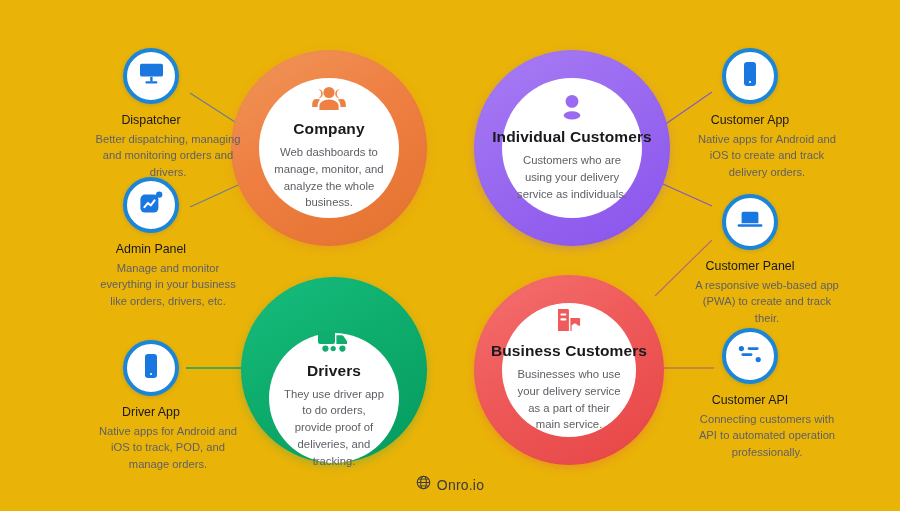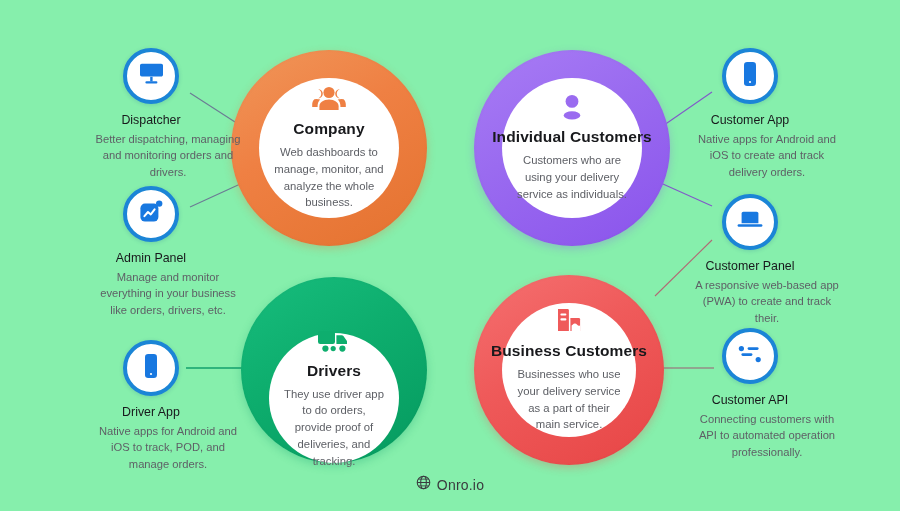--- a/index.html
+++ b/index.html
@@ -5,21 +5,21 @@
   * { box-sizing: border-box; margin: 0; padding: 0; }
   html, body {
     width: 900px; height: 511px;
     background: #ffffff;
     font-family: "Liberation Sans", sans-serif;
     overflow: hidden;
   }
   #stage {
     position: relative;
     width: 900px; height: 511px;
-    background: #86efac;
+    background: #eab308;
   }
 
   
   #links {
     position: absolute; left: 0; top: 0;
     width: 900px; height: 511px;
     pointer-events: none;
   }
 
   
@@ -231,21 +231,21 @@
           <path d="M2 3.6c0-1 .8-1.8 1.8-1.8h19.4c1 0 1.8.8 1.8 1.8v9.2c0 1-.8 1.8-1.8 1.8H3.8A1.8 1.8 0 0 1 2 12.8z" fill="#1878e0"></path>
           <rect x="12.2" y="14.8" width="2.4" height="4.6" fill="#1878e0"></rect>
           <rect x="7.4" y="19.2" width="12" height="2.3" rx="1.1" fill="#1878e0"></rect>
         </svg>
       </span>
     </div>
     <div class="node-title">Dispatcher</div>
     <div class="node-desc">Better dispatching, managing and monitoring orders and drivers.</div>
   </div>
 
-  <div class="node" style="left:58px; top:186px;">
+  <div class="node" style="left:58px; top:177px;">
     <div class="node-circle">
       <span>
         <svg width="26" height="26" viewBox="0 0 26 26">
           <rect x="2.4" y="4.6" width="18" height="18" rx="4.6" fill="#1878e0"></rect>
           <path d="M6.4 17.2l3.6-4.2 2.8 2.4 3.8-5" stroke="#ffffff" stroke-width="2" fill="none" stroke-linecap="round" stroke-linejoin="round"></path>
           <circle cx="21.2" cy="4.6" r="3.2" fill="#1878e0"></circle>
         </svg>
       </span>
     </div>
     <div class="node-title">Admin Panel</div>

